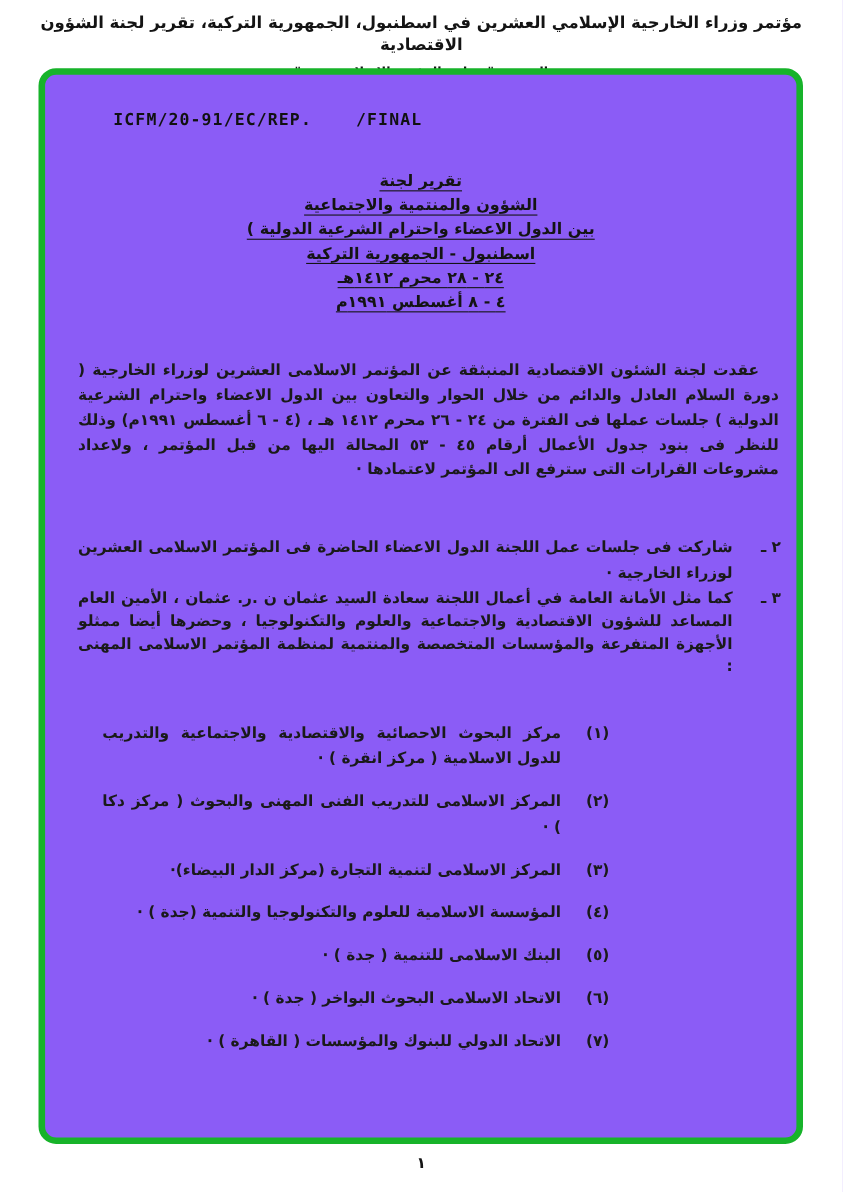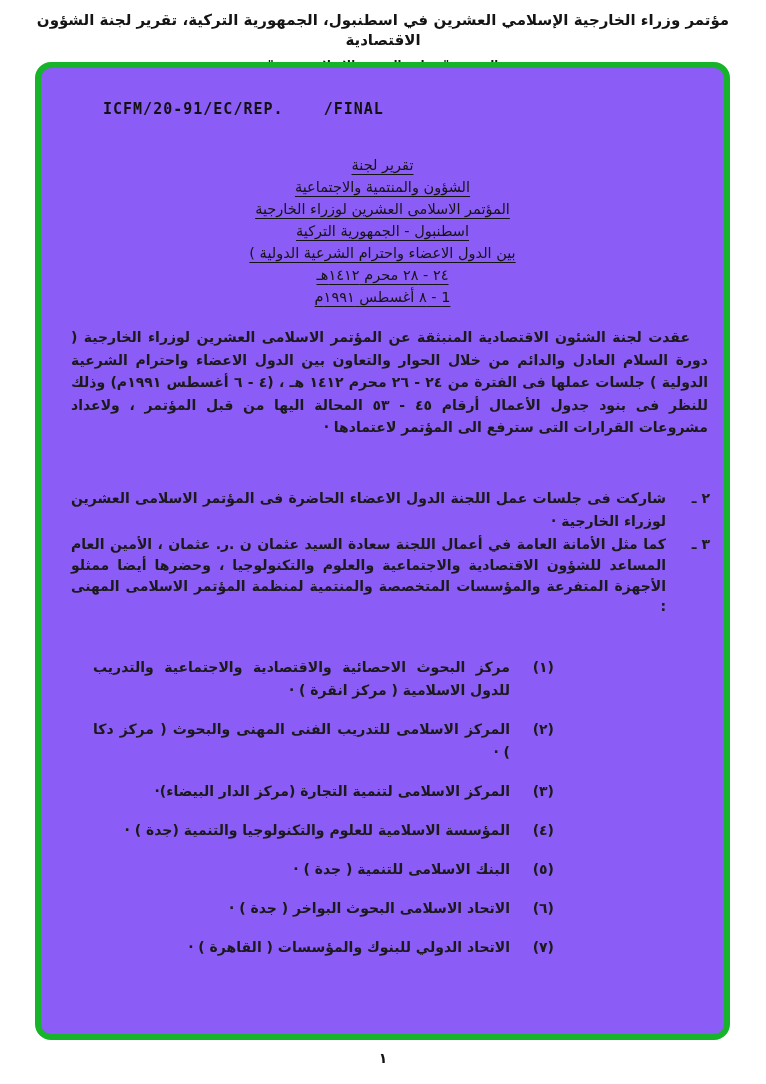--- a/index.html
+++ b/index.html
@@ -35,21 +35,21 @@
     position:absolute;top:32px;left:62px;
     font-family:"DejaVu Sans Mono","Liberation Mono",monospace;
     font-weight:700;font-size:15px;letter-spacing:1px;
     white-space:pre;color:#111;
   }
   .title{
     position:absolute;top:86px;left:0;right:0;
     text-align:center;direction:rtl;
   }
   .title-line{
-    font-size:14.5px;font-weight:400;line-height:22px;
+    font-size:14.5px;font-weight:700;line-height:22px;
     text-decoration:underline;
     text-decoration-thickness:1.4px;
     text-underline-offset:4px;
     letter-spacing:0.5px;
   }
   .body-text{
     direction:rtl;font-weight:700;font-size:14px;color:#1a1a1a;
   }
   .para1{
     position:absolute;top:258px;right:16px;left:30px;
@@ -87,25 +87,24 @@
     <div class="doc-header-line2">المصدر:  "منظمة المؤتمر الإسلامي، جدة"</div>
   </div>
 
   <div class="frame" style="border-color: rgb(23, 179, 42);">
 
     <div class="ref">ICFM/20-91/EC/REP.    /FINAL</div>
 
     <div class="title">
       <div class="title-line">تقرير لجنة</div>
       <div class="title-line">الشؤون والمنتمية والاجتماعية</div>
-      <div class="title-line">المؤتمر الاسلامى العشرين لوزراء الخارجية</div>
+      <div class="title-line">بين الدول الاعضاء واحترام الشرعية الدولية )</div>
       <div class="title-line">اسطنبول - الجمهورية التركية</div>
-      <div class="title-line">بين الدول الاعضاء واحترام الشرعية الدولية )</div>
       <div class="title-line">٢٤ - ٢٨ محرم ١٤١٢هـ</div>
-      <div class="title-line">1 - ٨ أغسطس ١٩٩١م</div>
+      <div class="title-line">٤ - ٨ أغسطس ١٩٩١م</div>
     </div>
 
     <div class="body-text para1">عقدت لجنة الشئون الاقتصادية المنبثقة عن المؤتمر الاسلامى العشرين لوزراء الخارجية ( دورة السلام العادل والدائم من خلال الحوار والتعاون بين الدول الاعضاء واحترام الشرعية الدولية ) جلسات عملها فى الفترة من ٢٤ - ٢٦ محرم ١٤١٢ هـ ، (٤ - ٦ أغسطس ١٩٩١م) وذلك للنظر فى بنود جدول الأعمال أرقام ٤٥ - ٥٣ المحالة اليها من قبل المؤتمر ، ولاعداد مشروعات القرارات التى سترفع الى المؤتمر لاعتمادها ·</div>
 
     <div class="body-text numpara p2">
       <span class="pnum">٢ ـ</span>
       <span class="ptext">شاركت فى جلسات عمل اللجنة الدول الاعضاء الحاضرة فى المؤتمر الاسلامى العشرين لوزراء الخارجية ·</span>
     </div>
 
     <div class="body-text numpara p3">

